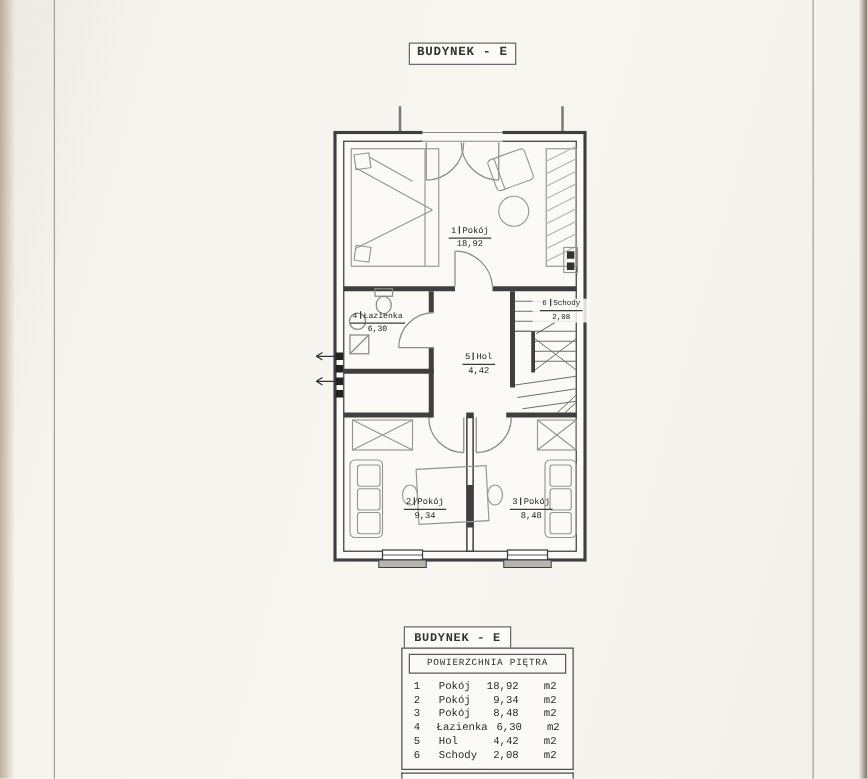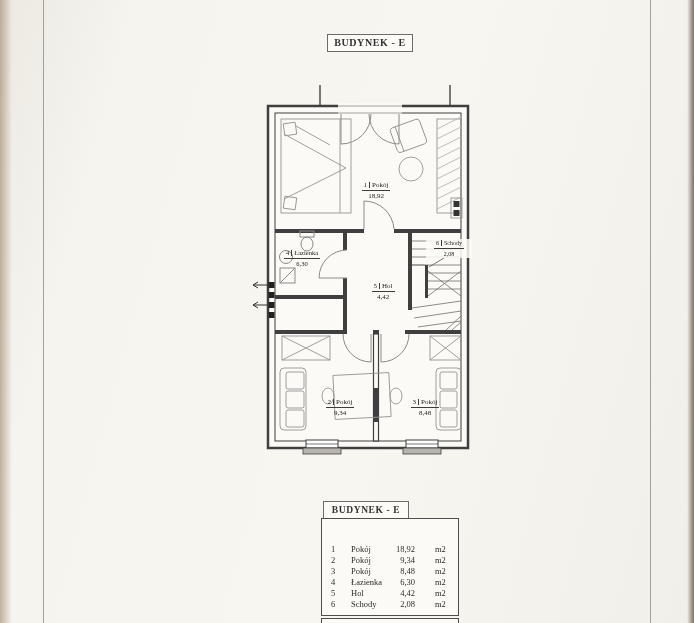--- a/index.html
+++ b/index.html
@@ -1,19 +1,19 @@
 <!DOCTYPE html>
 <html><head>
 <meta charset="utf-8">
 <style>
   html,body{margin:0;padding:0;}
   .page{
     position:relative; width:694px; height:623px; overflow:hidden;
     background:linear-gradient(105deg,#ece9e2 0%,#f5f4ef 16%,#f7f6f1 55%,#f1efe9 100%);
-    font-family:Liberation Serif, serif; color:#2e2e2e;
+    font-family:Liberation Mono, monospace; color:#2e2e2e;
   }
   .edge-left{position:absolute;left:0;top:0;width:12px;height:100%;
     background:linear-gradient(to right,rgba(148,122,92,.55),rgba(148,122,92,0));}
   .edge-right{position:absolute;right:0;top:0;width:7px;height:100%;
     background:linear-gradient(to left,rgba(82,66,48,.75),rgba(82,66,48,0));}
   .frame-line{position:absolute;top:0;width:1px;height:623px;background:#a3a19c;}
   .fl-left{left:43px;} .fl-right{left:650px;}
 
   .title-box{
     position:absolute; border:1px solid #6b6b6b; background:#fcfbf8;
@@ -212,20 +212,21 @@
     <div class="pl1"><span>2</span><span class="psep"></span><span>Pokój</span></div>
     <div class="pl2">9,34</div>
   </div>
   <div class="plabel pl-room3">
     <div class="pl1"><span>3</span><span class="psep"></span><span>Pokój</span></div>
     <div class="pl2">8,48</div>
   </div>
 
   <div class="title-box tb-legend">BUDYNEK - E</div>
   <div class="legend-box">
+    <div class="legend-header">POWIERZCHNIA PIĘTRA</div>
     <div class="legend-rows">
       <div class="lrow">
         <span class="c-num">1</span>
         <span class="c-name">Pokój</span>
         <span class="c-area">18,92</span>
         <span class="c-unit">m2</span>
       </div>
       <div class="lrow">
         <span class="c-num">2</span>
         <span class="c-name">Pokój</span>

